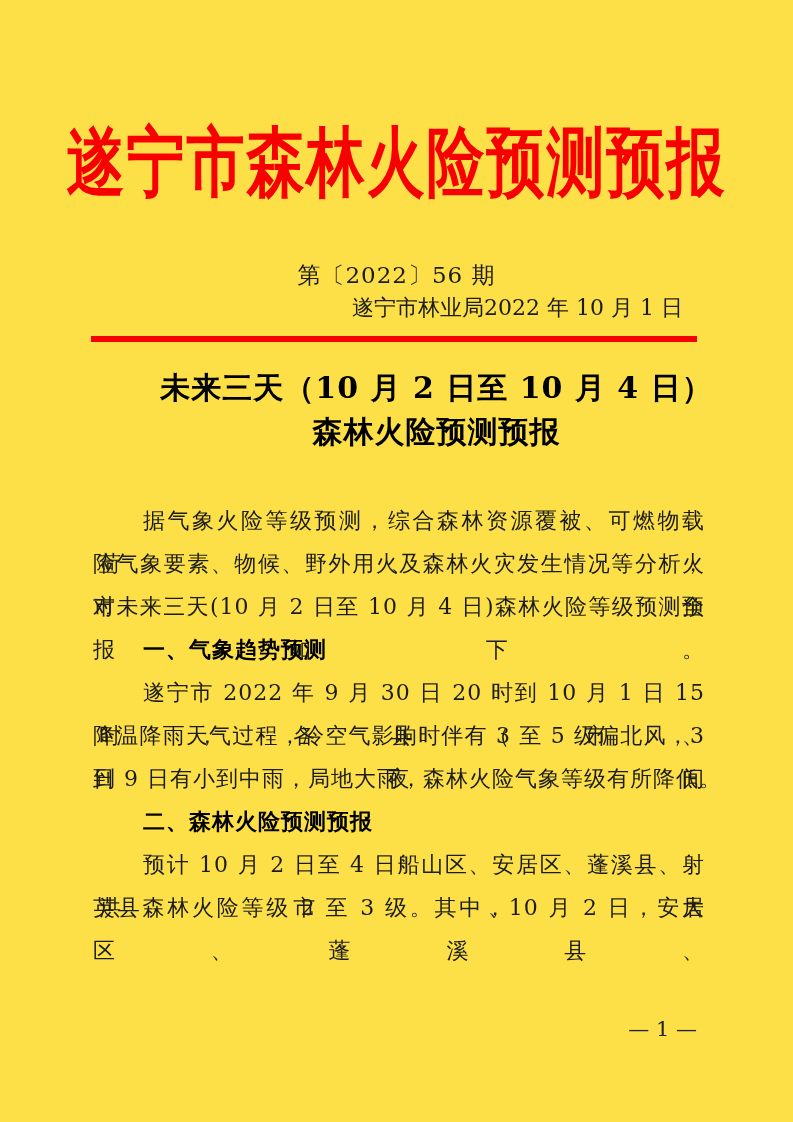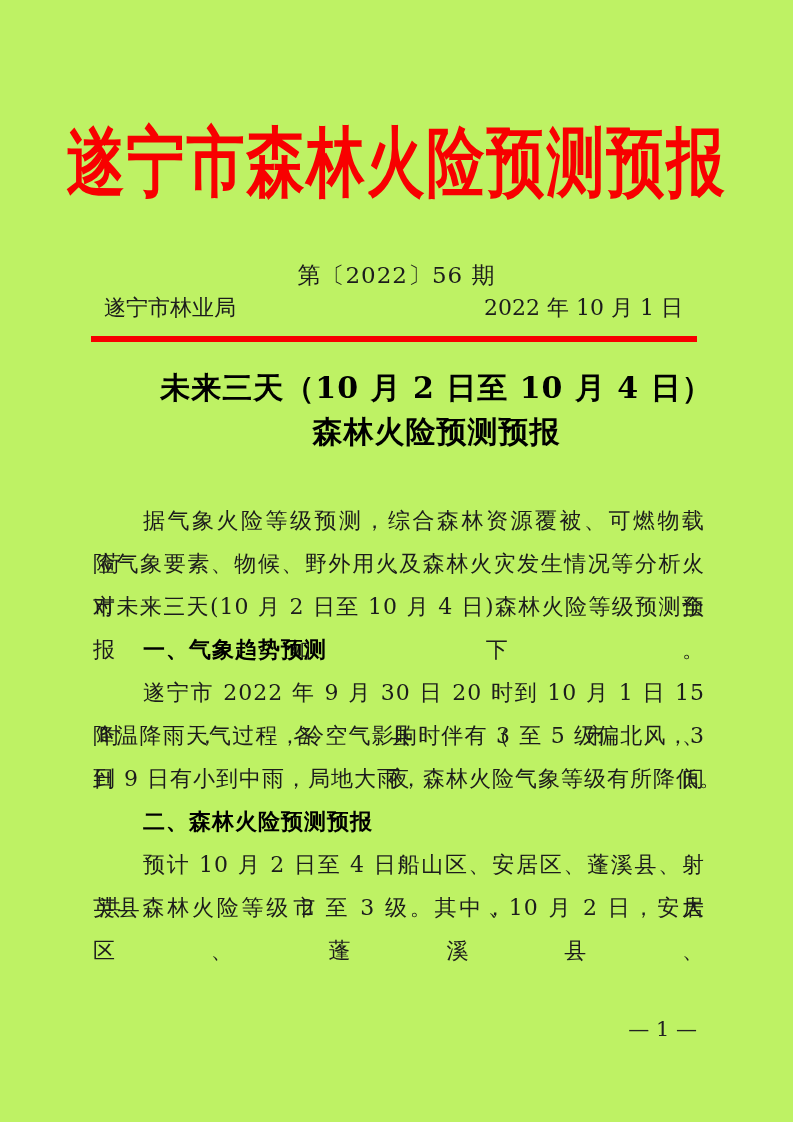--- a/index.html
+++ b/index.html
@@ -4,21 +4,21 @@
 <style>
   html, body {
     margin: 0;
     padding: 0;
     background: #ffffff;
   }
   .page {
     position: relative;
     width: 793px;
     height: 1122px;
-    background: #bef264;
+    background: #fde047;
     overflow: hidden;
     font-family: "DejaVu Serif", "Liberation Serif", serif;
     color: #1c1c1c;
   }
   
   .masthead-title {
     position: absolute;
     top: 112px;
     left: 0;
     width: 793px;
@@ -46,21 +46,21 @@
     line-height: 30px;
     letter-spacing: 1px;
     margin-top: 21px;
   }
   .byline {
     position: absolute;
     top: 293px;
     left: 104px;
     right: 110px;
     display: flex;
-    justify-content: space-between;
+    justify-content: flex-end;
     align-items: baseline;
     font-size: 22px;
     line-height: 30px;
   }
   .red-rule {
     position: absolute;
     top: 336px;
     left: 91px;
     width: 606px;
     height: 6px;

